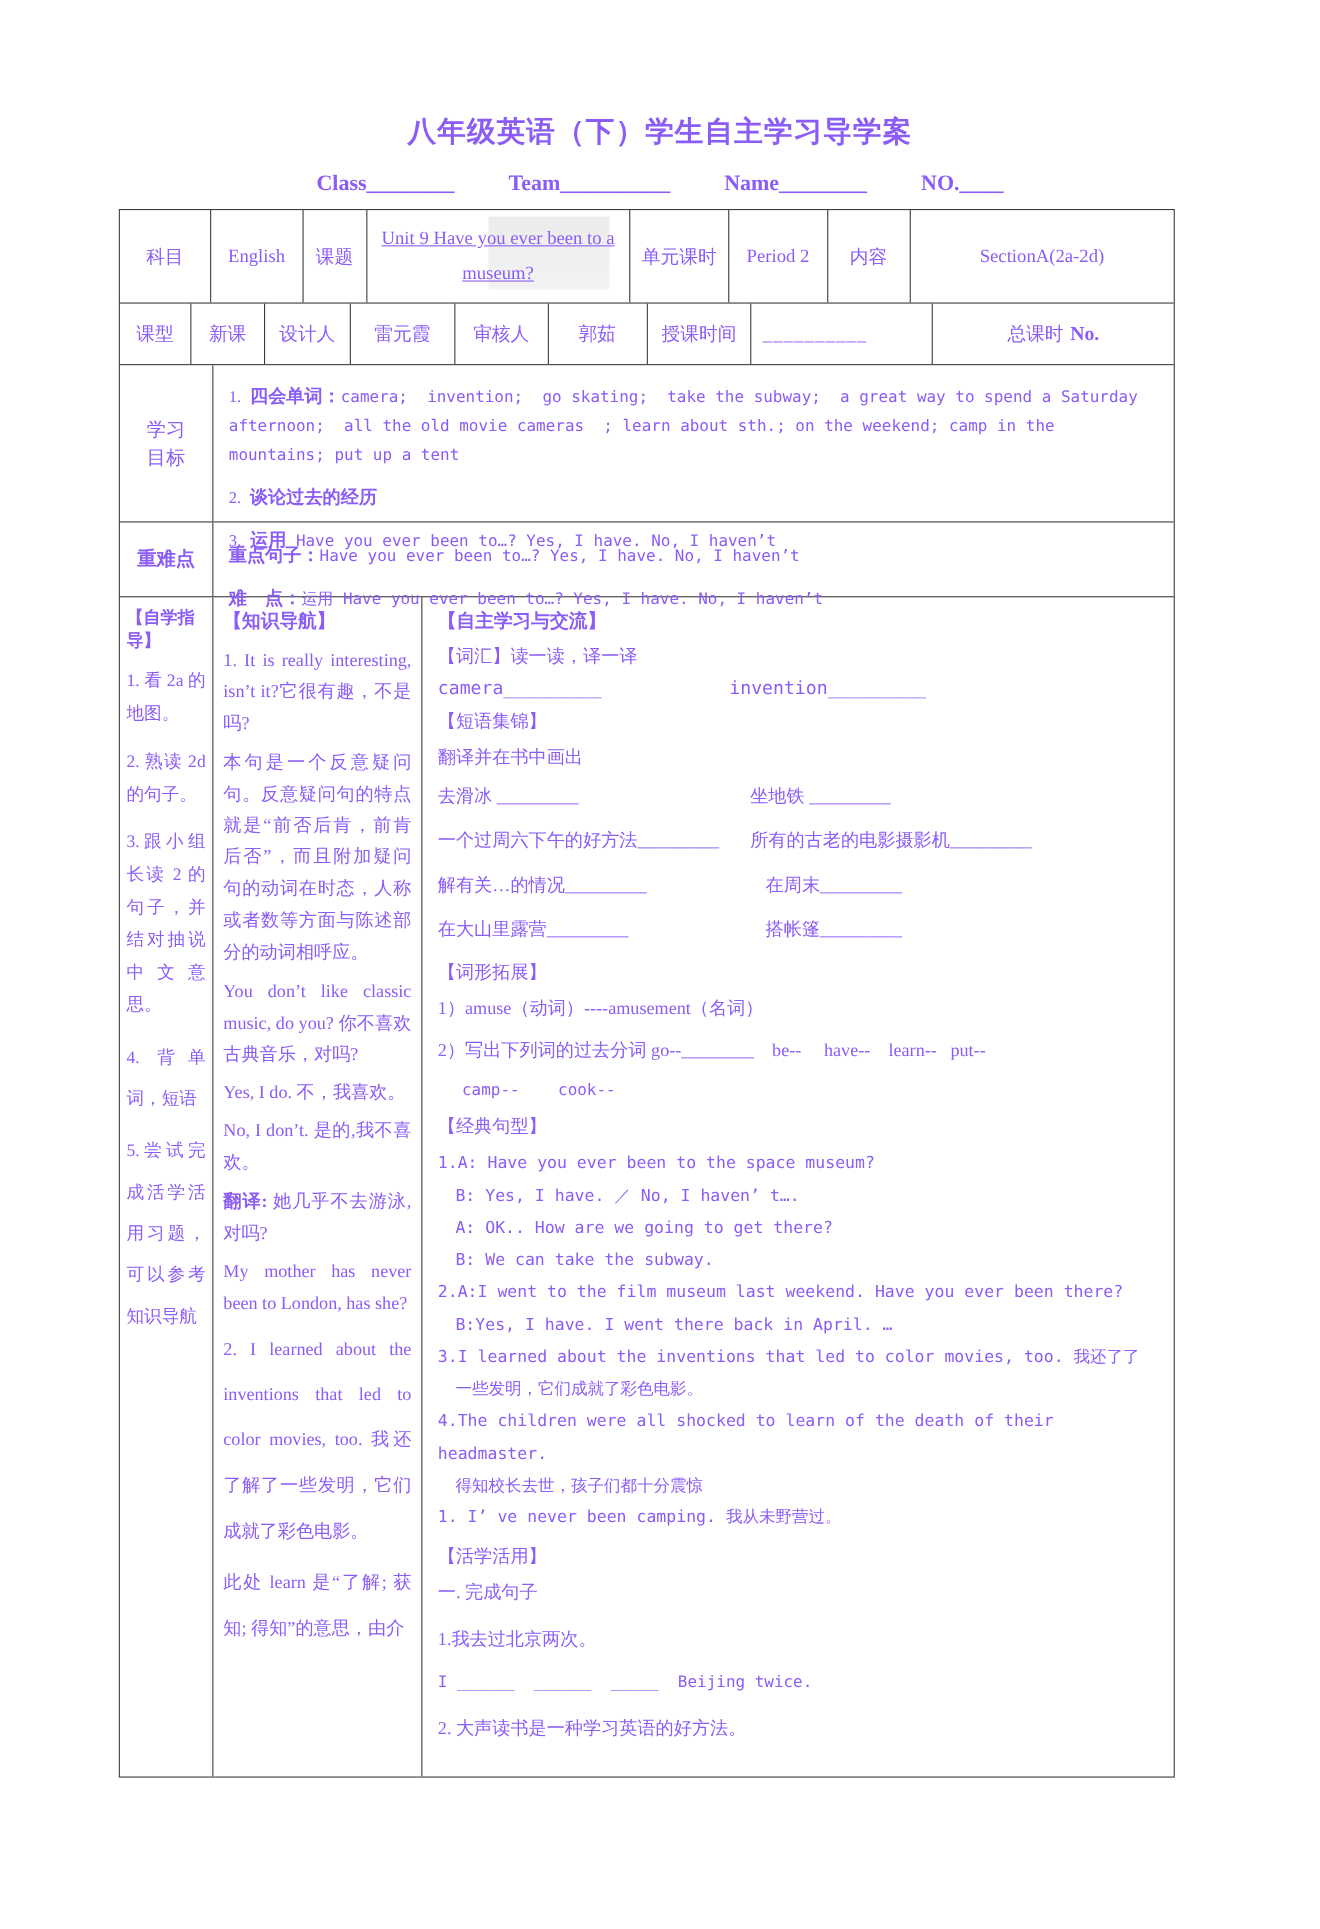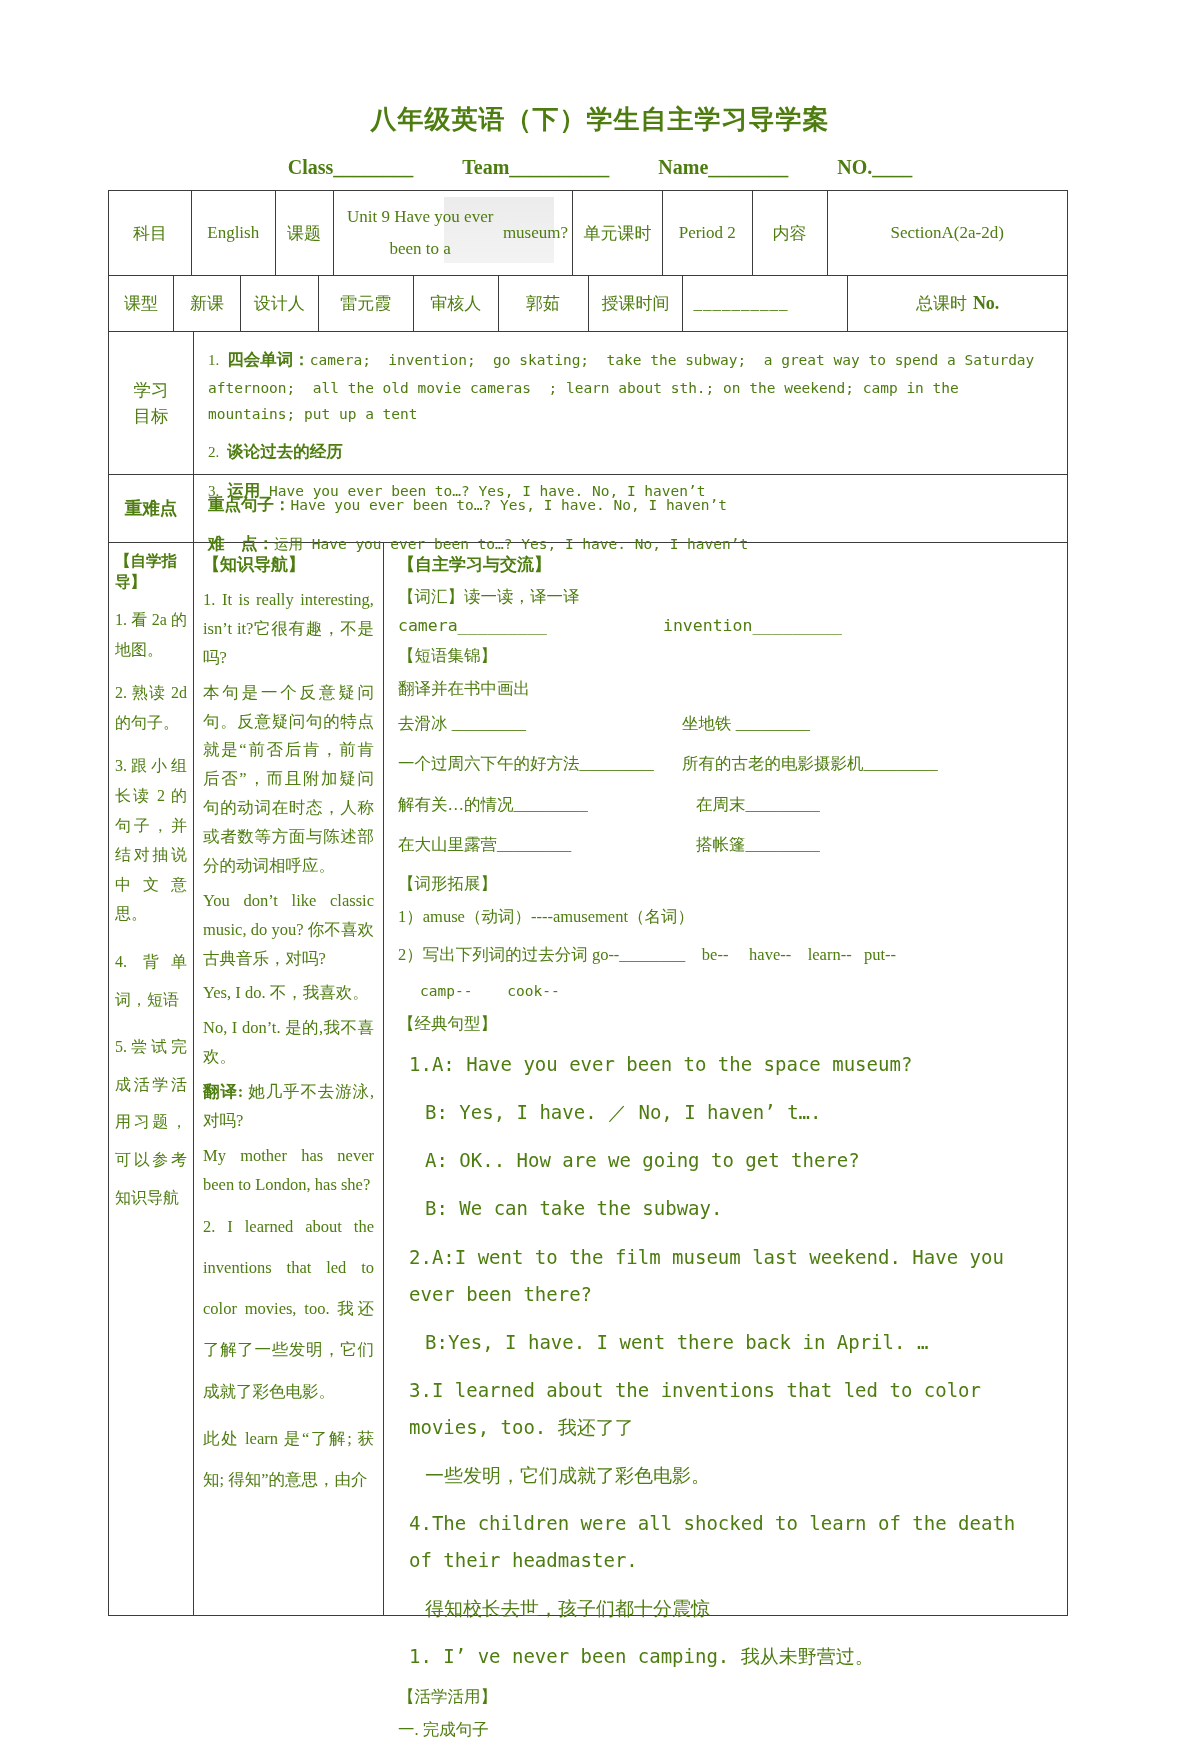--- a/index.html
+++ b/index.html
@@ -1,31 +1,31 @@
 <!DOCTYPE html>
 <html><head>
 <meta charset="utf-8">
 <style>
   html,body{margin:0;padding:0;background:#ffffff;}
-  .page{position:relative;width:1200px;height:1754px;background:#fff;color:#4d7c0f;
+  .page{position:relative;width:1200px;height:1754px;background:#fff;color:#8b5cf6;
         font-family:"Liberation Serif", serif; overflow:hidden;}
   .title{position:absolute;top:102px;left:0;width:100%;text-align:center;
          font-size:26px;font-weight:bold;letter-spacing:1px;}
   .student-line{position:absolute;top:156px;left:0;width:100%;text-align:center;
          font-size:20px;font-weight:bold;}
   .student-line span{margin:0 22px;}
   .doc-table{position:absolute;left:108px;top:190px;width:960px;border:1px solid #3c3c3c;
          box-sizing:border-box;font-size:17px;}
   .doc-table *{box-sizing:border-box;}
   .trow{display:flex;width:100%;border-bottom:1px solid #3c3c3c;}
   .trow:last-child{border-bottom:none;}
   .tcell{border-right:1px solid #3c3c3c;display:flex;align-items:center;justify-content:center;
          text-align:center;padding:2px 4px;position:relative;}
   .tcell:last-child{border-right:none;}
-  .topic-cell{flex-direction:row;line-height:1.9;}
+  .topic-cell{flex-direction:column;line-height:1.9;text-decoration:underline;}
   .artifact{position:absolute;right:18px;top:6px;width:110px;height:66px;
          background:linear-gradient(180deg,#dcdcdc 0%,#e9e9e9 100%);opacity:.55;z-index:0;}
   .topic-cell span{position:relative;z-index:1;}
   .mono{font-family:"DejaVu Sans Mono", monospace;}
   .pre{white-space:pre-wrap;}
   .b{font-weight:bold;}
   .label-col{flex-direction:column;justify-content:center;line-height:1.5;font-size:17.5px;}
   .content-cell{display:block;text-align:left;padding:10px 14px;}
   
   .obj-item{margin:4px 0 10px 0;line-height:1.75;font-size:15px;}
@@ -51,22 +51,22 @@
   .col-main{flex:1;padding:8px 14px;display:block;text-align:left;font-size:16.5px;}
   .col-main .hdr{font-weight:bold;font-size:17px;margin:2px 0 8px 0;}
   .col-main .subhdr{font-size:16.5px;margin:10px 0 8px 0;}
   .sl-line{margin:0 0 8px 0;line-height:1.7;}
   .vocab-line{display:flex;margin:4px 0 10px 0;}
   .vocab-line .v1{width:265px;}
   .pair{display:flex;margin:0 0 14px 0;line-height:1.6;gap:12px;}
   .pair .p-left{width:272px;padding-right:10px;}
   .wf-line{margin:0 0 10px 0;line-height:1.7;}
   .wf-indent{padding-left:22px;}
-  .sent-line{font-family:"DejaVu Sans Mono", monospace;font-size:19px;line-height:1.95;
-             white-space:pre-wrap;margin:11px;}
+  .sent-line{font-family:"DejaVu Sans Mono", monospace;font-size:15px;line-height:1.95;
+             white-space:pre-wrap;margin:0;}
   .sent-line.ind{padding-left:16px;}
   .blank-cell{justify-content:flex-start;padding-left:10px;letter-spacing:1px;}
   .total-cell .b{margin-left:6px;font-size:18px;}
 </style>
 </head>
 <body>
 
 <div class="page">
 
   <div class="title">八年级英语（下）学生自主学习导学案</div>

